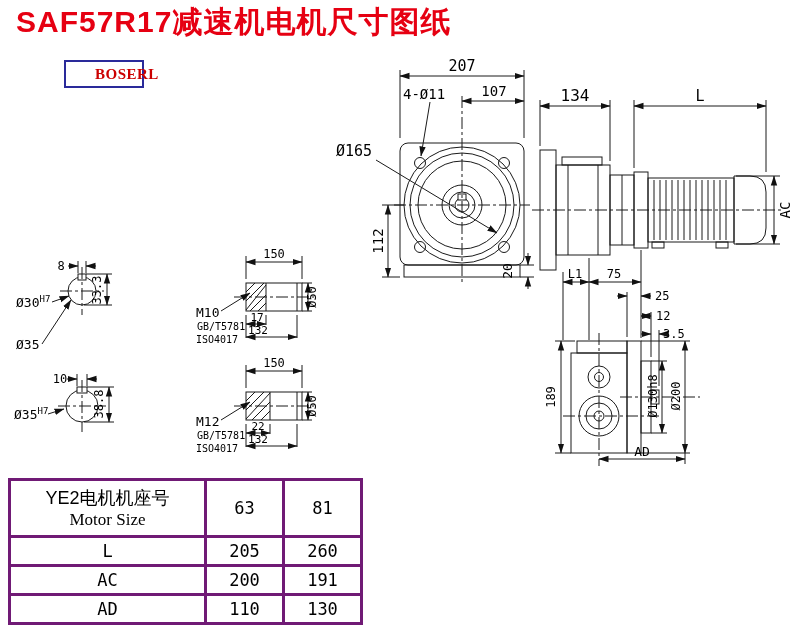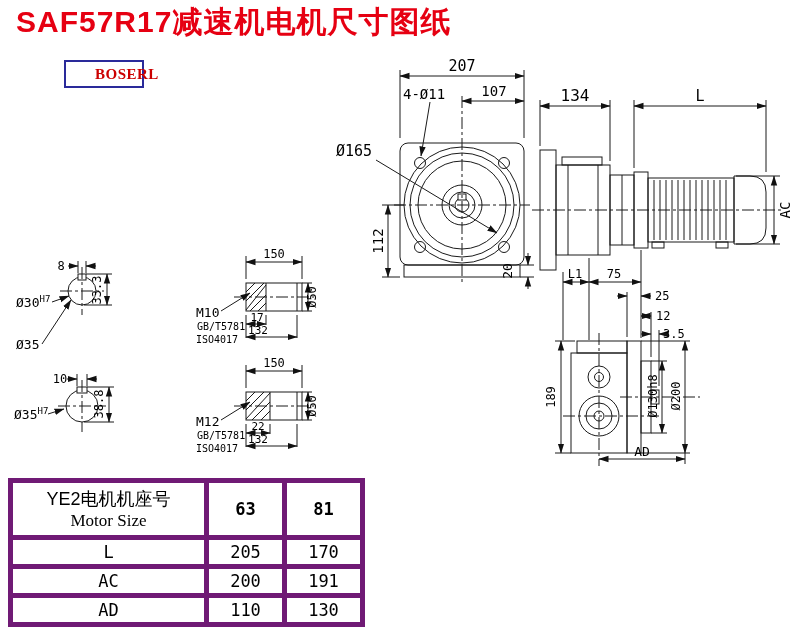--- a/index.html
+++ b/index.html
@@ -3,23 +3,23 @@
 <meta charset="utf-8">
 <style>
   * { margin:0; padding:0; box-sizing:border-box; }
   html,body { width:800px; height:627px; }
   body { background:#ffffff; position:relative; overflow:hidden; font-family:"Liberation Sans", sans-serif; }
   .title { position:absolute; left:16px; top:2px; font-size:30px; font-weight:bold; color:#e60012; white-space:nowrap; letter-spacing:1px; }
   .logo { position:absolute; left:64px; top:60px; width:80px; height:28px; border:2px solid #2a2a9a; color:#cc0000;
           font-family:"Liberation Serif", serif; font-size:15px; font-weight:bold; text-align:center; line-height:24px; letter-spacing:.5px;padding-left:29px; }
   .drawing { position:absolute; left:0; top:0; }
   .size-table { position:absolute; left:8px; top:478px; border-collapse:collapse; color:#000; font-family:"DejaVu Sans Mono", monospace; table-layout:fixed; }
-  .size-table td { border:5px solid #701a75; text-align:center; vertical-align:middle; font-size:17px; }
+  .size-table td { border:3px solid #701a75; text-align:center; vertical-align:middle; font-size:17px; }
   .size-table .col-label { width:196px; }
-  .size-table .col-val  { width:78px;font-weight:bold; }
+  .size-table .col-val  { width:78px; }
   .size-table tr { height:29px; }
   .size-table .row-header { height:57px; }
   .hdr-cn { font-size:18px; font-family:"Liberation Sans", sans-serif; }
   .hdr-en { font-size:17px;font-family:Liberation Serif, serif; }
   svg text { font-family:"DejaVu Sans Mono", monospace; fill:#000; }
 </style>
 </head>
 <body>
 
 <svg class="drawing" width="800" height="627" viewBox="0 0 800 627">
@@ -271,21 +271,21 @@
       <td class="col-label">
         <div class="hdr-cn">YE2电机机座号</div>
         <div class="hdr-en">Motor Size</div>
       </td>
       <td class="col-val">63</td>
       <td class="col-val">81</td>
     </tr>
     <tr>
       <td>L</td>
       <td>205</td>
-      <td>170</td>
+      <td>260</td>
     </tr>
     <tr>
       <td>AC</td>
       <td>200</td>
       <td>191</td>
     </tr>
     <tr>
       <td>AD</td>
       <td>110</td>
       <td>130</td>

